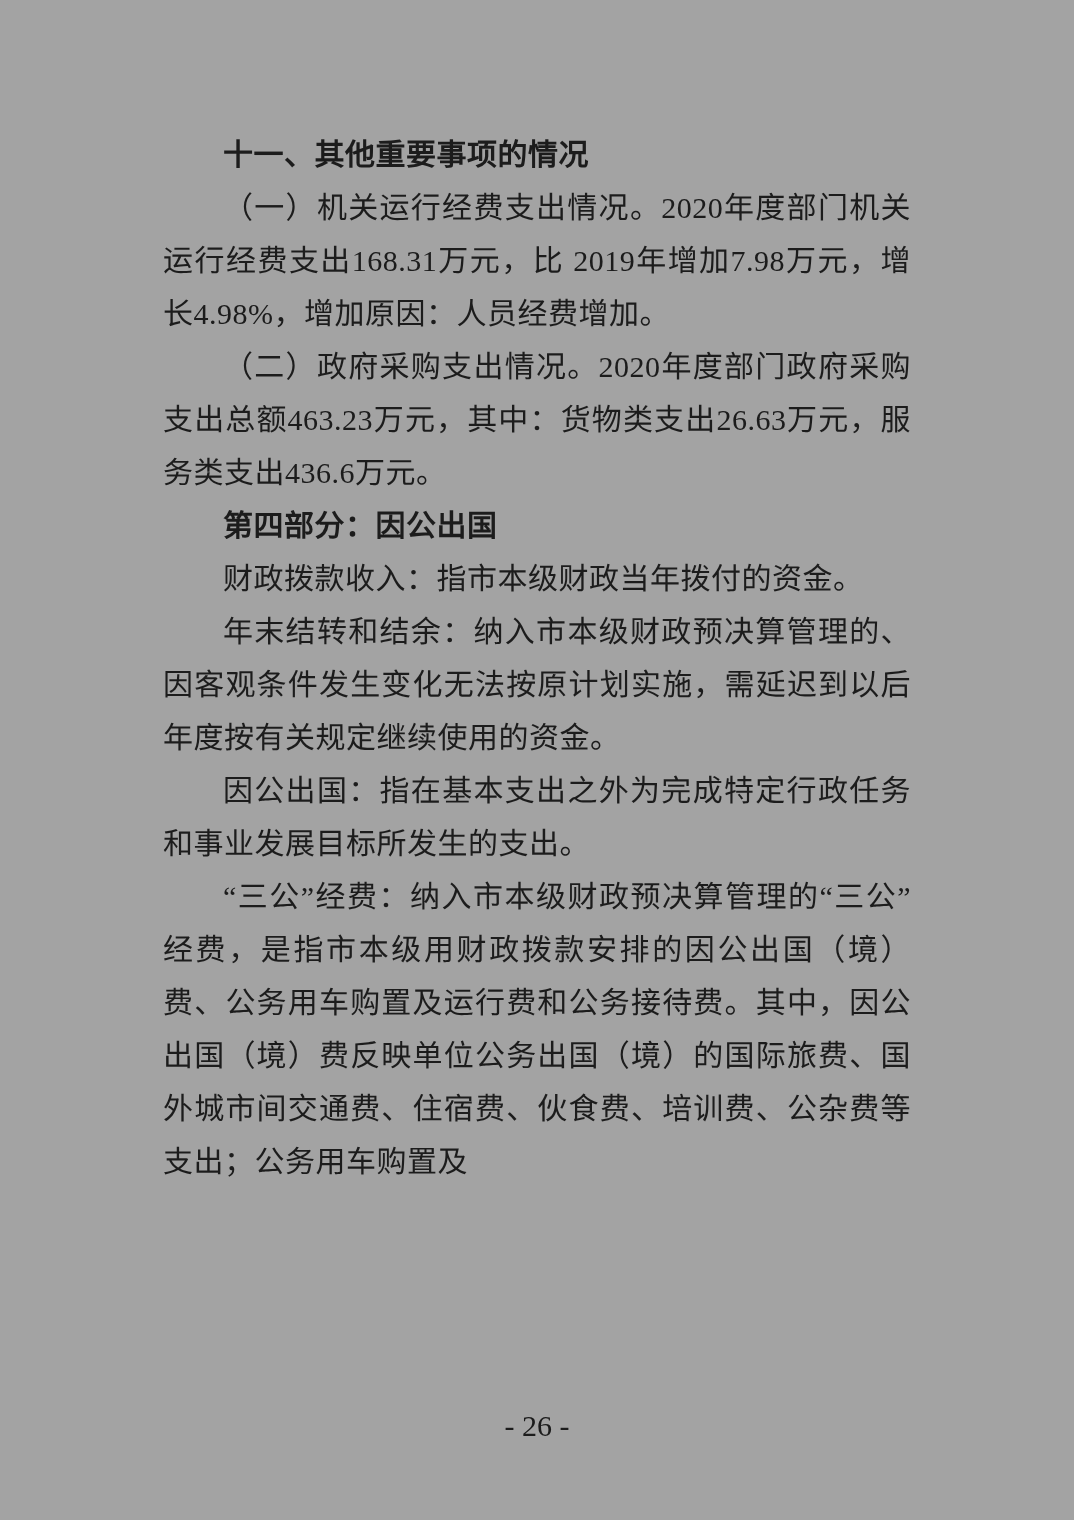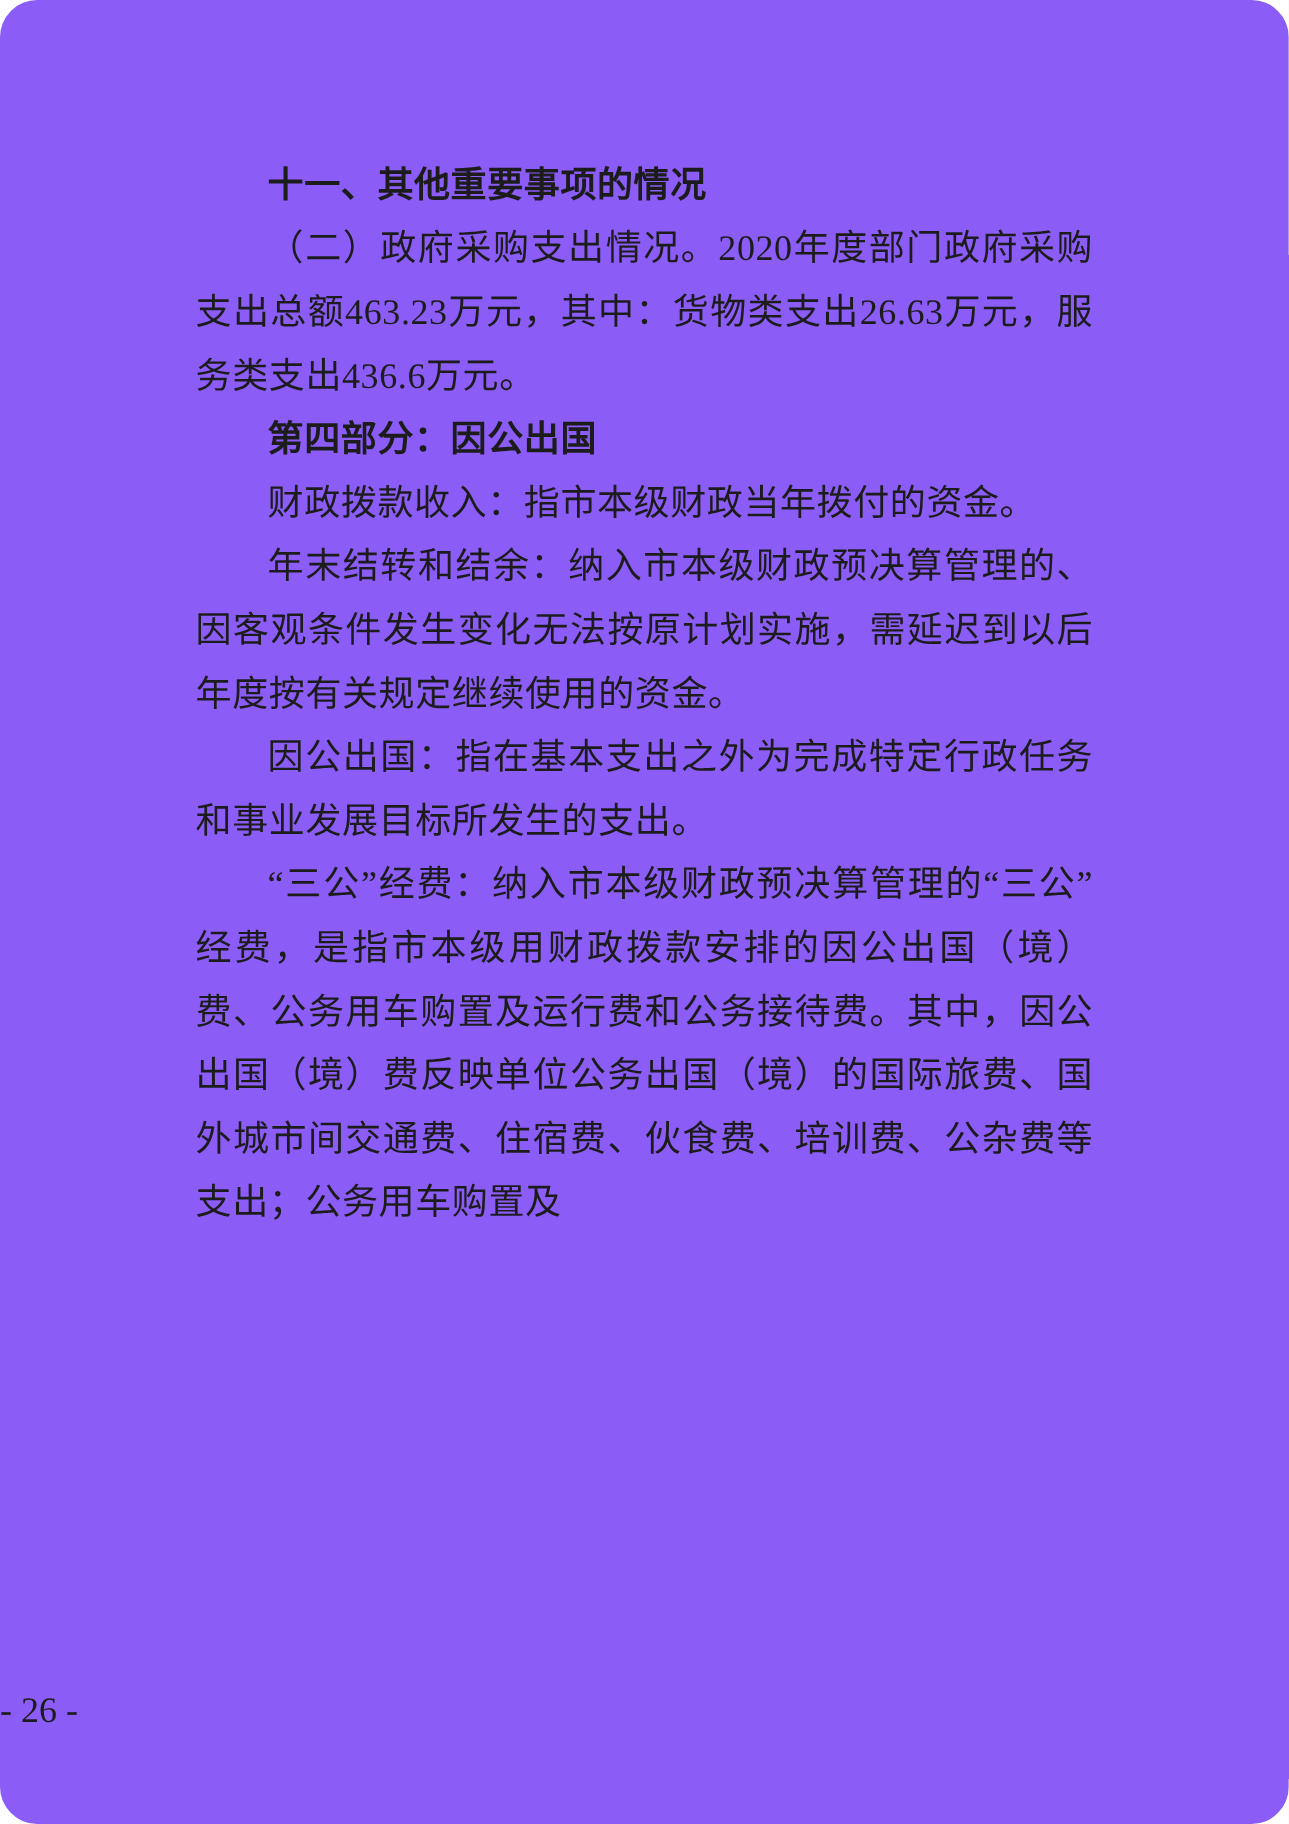--- a/index.html
+++ b/index.html
@@ -35,32 +35,33 @@
     text-align-last: left;
   }
   .content p.heading {
     font-weight: 700;
   }
   .page-number {
     position: absolute;
     left: 0;
     right: 0;
     top: 1406px;
-    text-align: left;
+    text-align: center;
     font-size: 30px;
     line-height: 40px;
     color: #1c1c1c;
   }
 </style>
 </head>
 <body>
 
-<div class="page" style="background: #8b5cf6; color: rgb(28, 28, 28); border-radius: 31px;">
+<div class="page" style="background: #a3a3a3; color: rgb(28, 28, 28);">
   <div class="content" id="doc-content">
       <p class="heading">十一、其他重要事项的情况</p>
+      <p class="para">（一）机关运行经费支出情况。2020年度部门机关运行经费支出168.31万元，比 2019年增加7.98万元，增长4.98%，增加原因：人员经费增加。</p>
       <p class="para">（二）政府采购支出情况。2020年度部门政府采购支出总额463.23万元，其中：货物类支出26.63万元，服务类支出436.6万元。</p>
       <p class="heading">第四部分：因公出国</p>
       <p class="para">财政拨款收入：指市本级财政当年拨付的资金。</p>
       <p class="para">年末结转和结余：纳入市本级财政预决算管理的、因客观条件发生变化无法按原计划实施，需延迟到以后年度按有关规定继续使用的资金。</p>
       <p class="para">因公出国：指在基本支出之外为完成特定行政任务和事业发展目标所发生的支出。</p>
       <p class="para">“三公”经费：纳入市本级财政预决算管理的“三公”经费，是指市本级用财政拨款安排的因公出国（境）费、公务用车购置及运行费和公务接待费。其中，因公出国（境）费反映单位公务出国（境）的国际旅费、国外城市间交通费、住宿费、伙食费、培训费、公杂费等支出；公务用车购置及</p>
     </div>
   <div class="page-number">- 26 -</div>
 </div>
 

